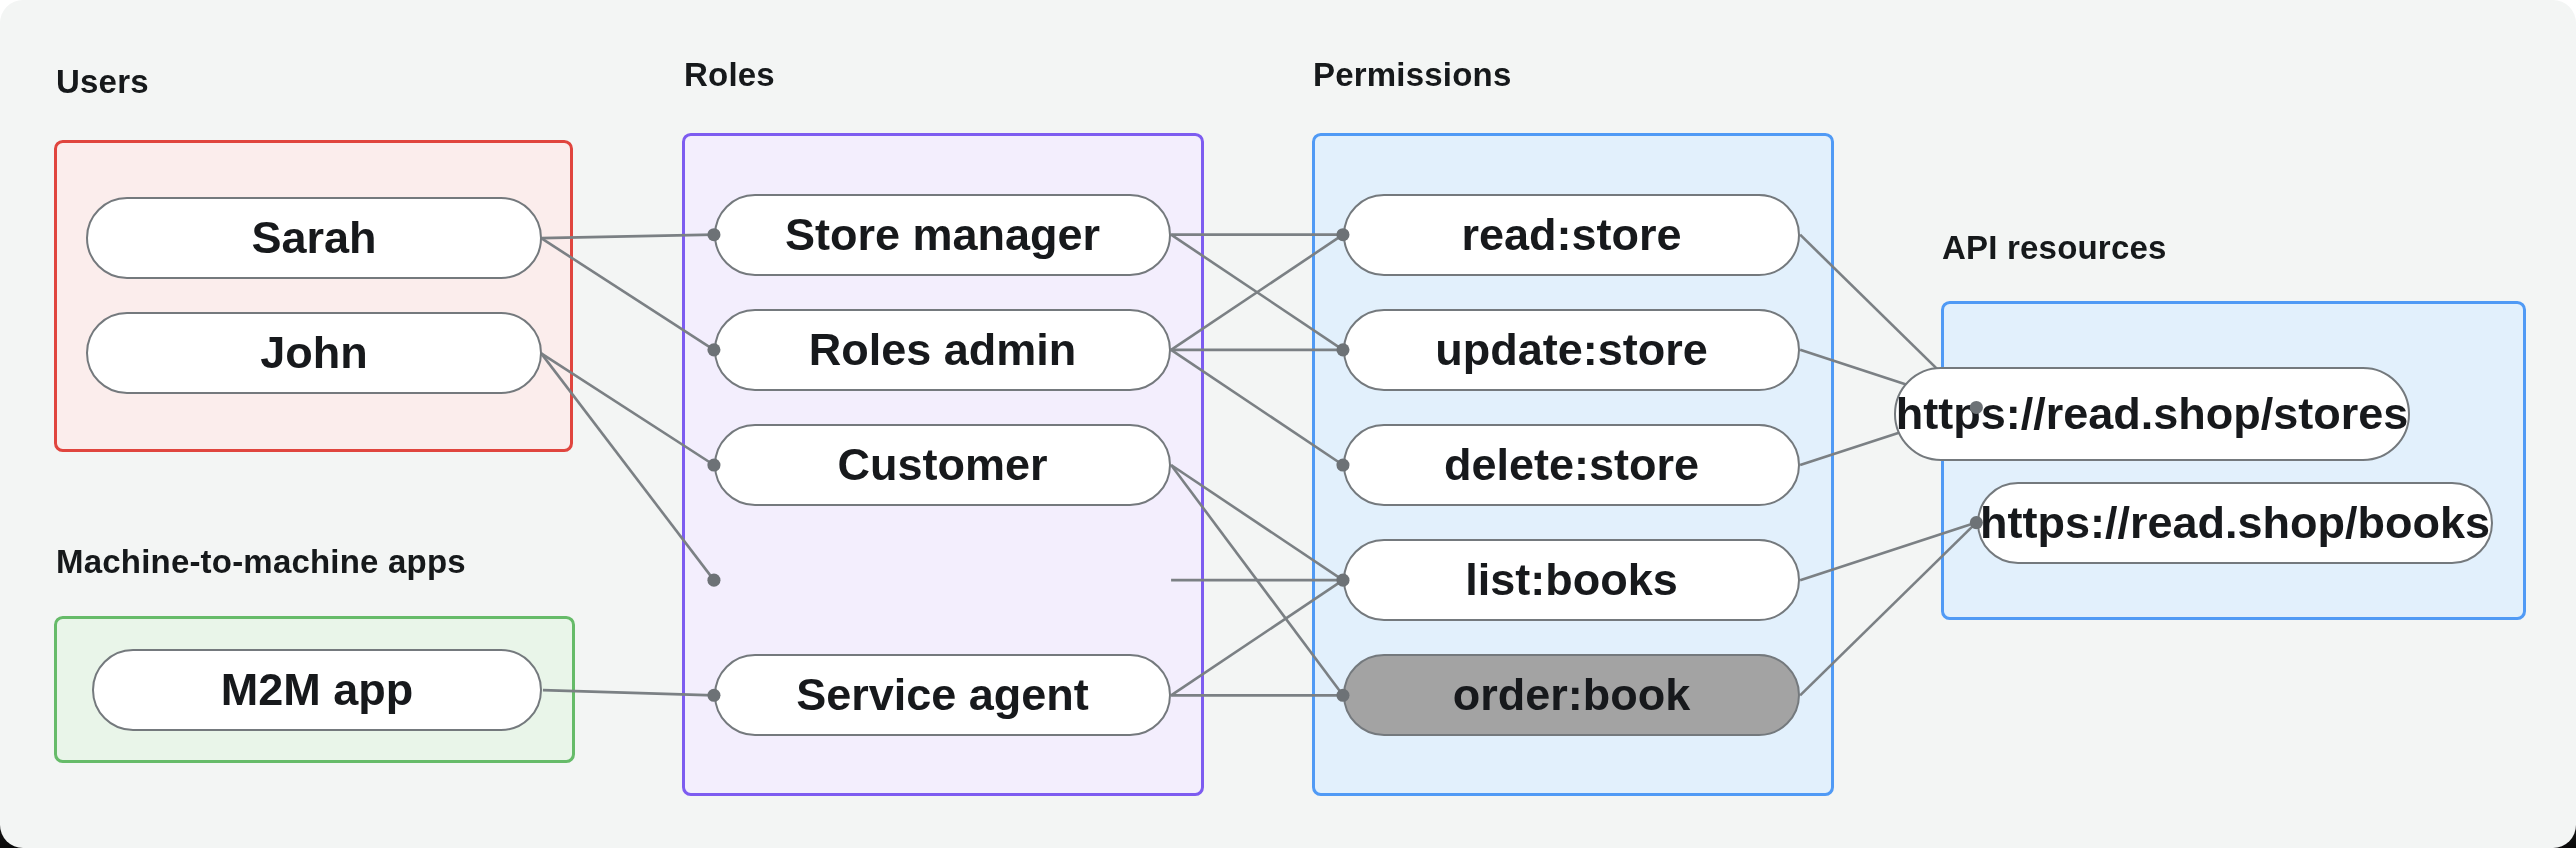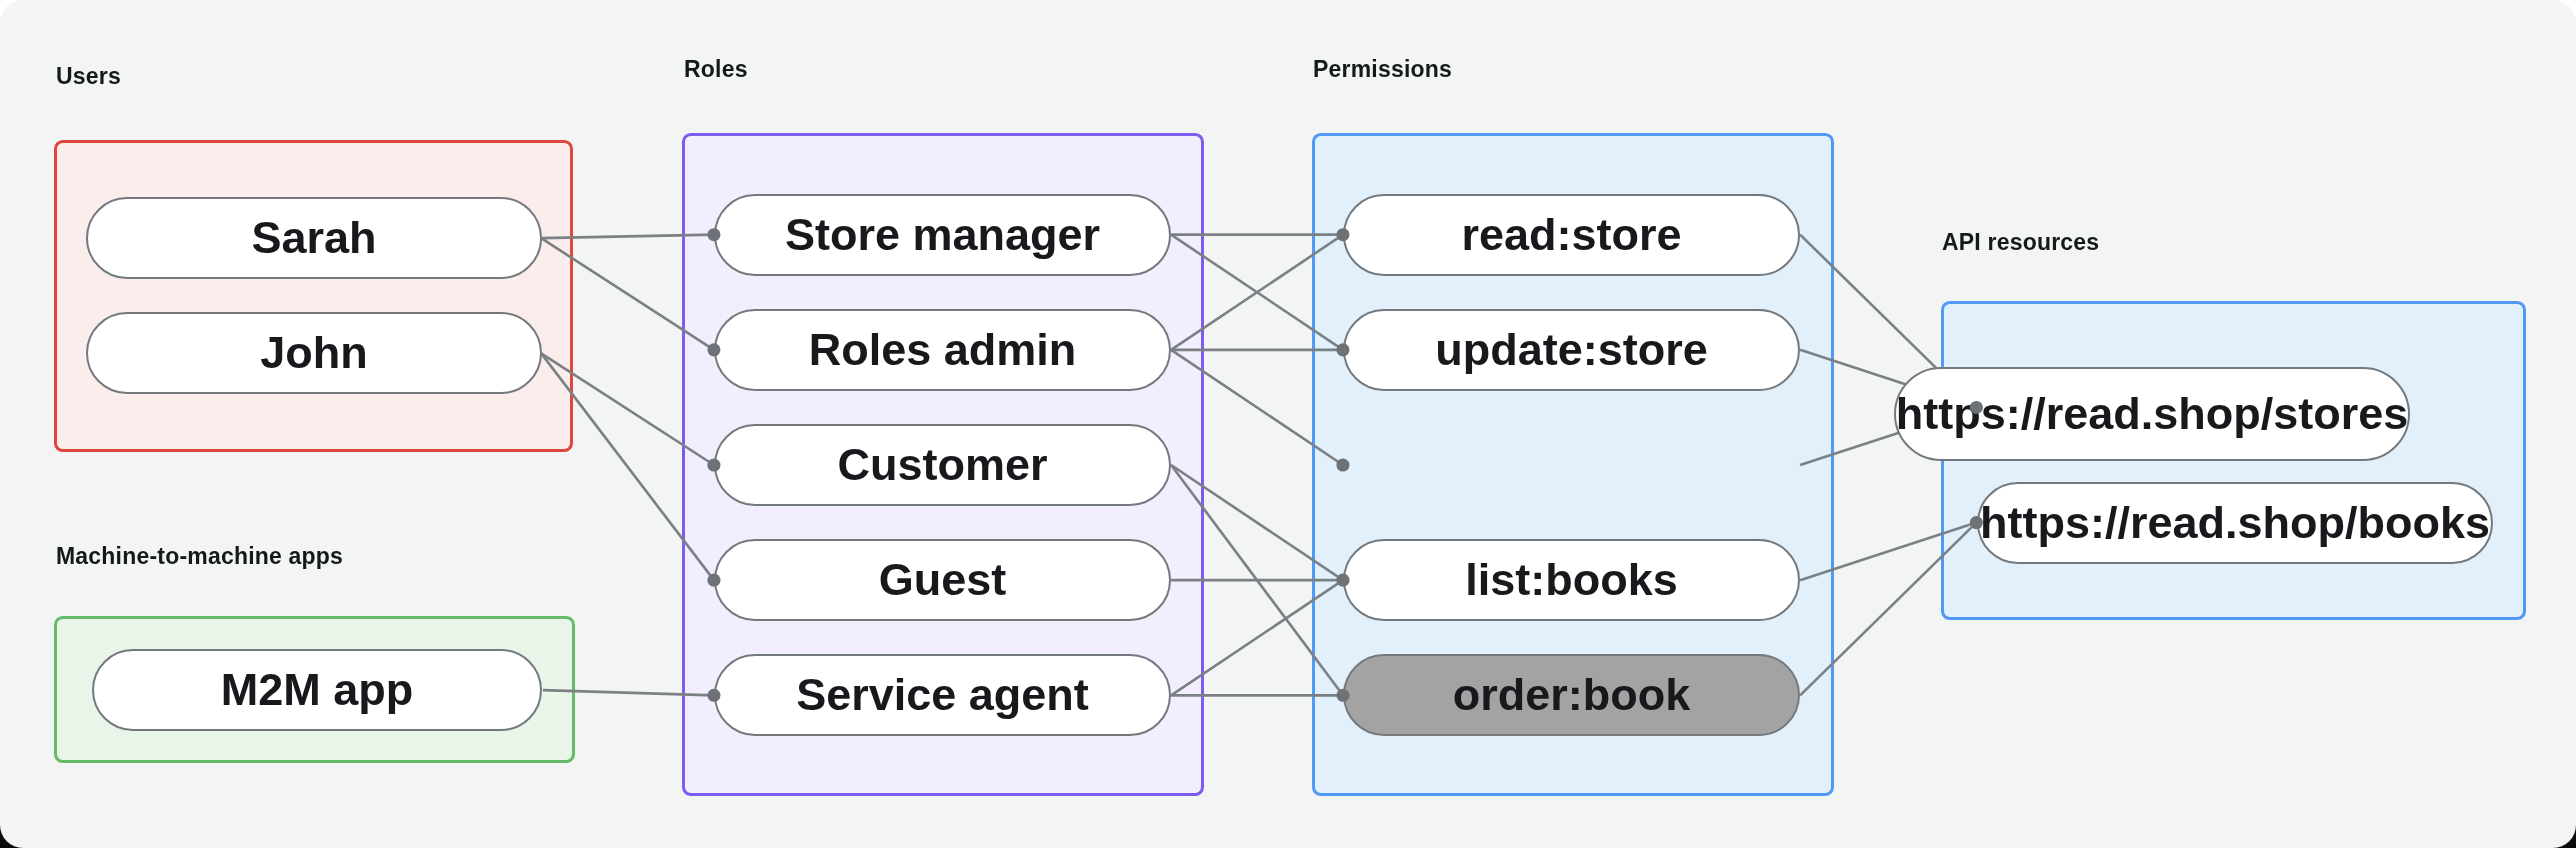--- a/index.html
+++ b/index.html
@@ -18,21 +18,21 @@
   .layer { position: absolute; left: 0; top: 0; width: 2576px; height: 848px; pointer-events: none; }
   .group {
     position: absolute;
     border-style: solid; border-width: 3.9px;
     border-radius: 8.7px;
     box-sizing: border-box;
     z-index: 1;
   }
   .group-label {
     position: absolute;
-    font-size: 23px; font-weight: 700; color: #16191b;
+    font-size: 33px; font-weight: 700; color: #16191b;
     letter-spacing: 0.2px;
     white-space: nowrap;
     z-index: 1;
   }
   .node {
     position: absolute;
     background: #ffffff;
     border: 2.6px solid #74797d;
     border-radius: 872px;
     box-sizing: border-box;
@@ -82,24 +82,24 @@
       <div class="group" style="left: 1941px; top: 301px; width: 585px; height: 319px; border-color: rgb(80, 154, 245); background: rgb(226, 240, 252);"></div>
       <div class="group-label" style="left: 1942px; top: 229px;">API resources</div>
     </div>
   <div id="nodes-layer" class="layer">
       <div class="node" style="left: 86px; top: 197px; width: 456px; height: 82px; border-color: rgb(116, 121, 125); background: rgb(255, 255, 255); color: rgb(23, 25, 28);">Sarah</div>
       <div class="node" style="left: 86px; top: 312px; width: 456px; height: 82px; border-color: rgb(116, 121, 125); background: rgb(255, 255, 255); color: rgb(23, 25, 28);">John</div>
       <div class="node" style="left: 92px; top: 649px; width: 450px; height: 82px; border-color: rgb(116, 121, 125); background: rgb(255, 255, 255); color: rgb(23, 25, 28);">M2M app</div>
       <div class="node" style="left: 714px; top: 194px; width: 457px; height: 82px; border-color: rgb(116, 121, 125); background: rgb(255, 255, 255); color: rgb(23, 25, 28);">Store manager</div>
       <div class="node" style="left: 714px; top: 309px; width: 457px; height: 82px; border-color: rgb(116, 121, 125); background: rgb(255, 255, 255); color: rgb(23, 25, 28);">Roles admin</div>
       <div class="node" style="left: 714px; top: 424px; width: 457px; height: 82px; border-color: rgb(116, 121, 125); background: rgb(255, 255, 255); color: rgb(23, 25, 28);">Customer</div>
-      <div class="node" style="left: 714px; top: 539px; width: 457px; height: 82px; border-color: rgb(116, 121, 125); background: rgb(255, 255, 255); color: rgb(23, 25, 28);">Guest</div>
       <div class="node" style="left: 714px; top: 654px; width: 457px; height: 82px; border-color: rgb(116, 121, 125); background: rgb(255, 255, 255); color: rgb(23, 25, 28);">Service agent</div>
       <div class="node" style="left: 1343px; top: 194px; width: 457px; height: 82px; border-color: rgb(116, 121, 125); background: rgb(255, 255, 255); color: rgb(23, 25, 28);">read:store</div>
       <div class="node" style="left: 1343px; top: 309px; width: 457px; height: 82px; border-color: rgb(116, 121, 125); background: rgb(255, 255, 255); color: rgb(23, 25, 28);">update:store</div>
+      <div class="node" style="left: 1343px; top: 424px; width: 457px; height: 82px; border-color: rgb(116, 121, 125); background: rgb(255, 255, 255); color: rgb(23, 25, 28);">delete:store</div>
       <div class="node" style="left: 1343px; top: 539px; width: 457px; height: 82px; border-color: rgb(116, 121, 125); background: rgb(255, 255, 255); color: rgb(23, 25, 28);">list:books</div>
       <div class="node" style="left: 1343px; top: 654px; width: 457px; height: 82px; border-color: rgb(116, 121, 125); background: #a3a3a3; color: rgb(23, 25, 28);">order:book</div>
       <div class="node" style="left: 1894px; top: 367px; width: 516px; height: 94px; border-color: rgb(116, 121, 125); background: rgb(255, 255, 255); color: rgb(23, 25, 28);">https://read.shop/stores</div>
       <div class="node" style="left: 1977px; top: 482px; width: 516px; height: 82px; border-color: rgb(116, 121, 125); background: rgb(255, 255, 255); color: rgb(23, 25, 28);">https://read.shop/books</div>
     </div>
   <svg id="dots-svg" class="layer" viewBox="0 0 2952 972" width="2576" height="848">
       <circle cx="818" cy="269" r="7.5" fill="#6d7276"></circle>
       <circle cx="818" cy="401" r="7.5" fill="#6d7276"></circle>
       <circle cx="818" cy="533" r="7.5" fill="#6d7276"></circle>
       <circle cx="818" cy="665" r="7.5" fill="#6d7276"></circle>

